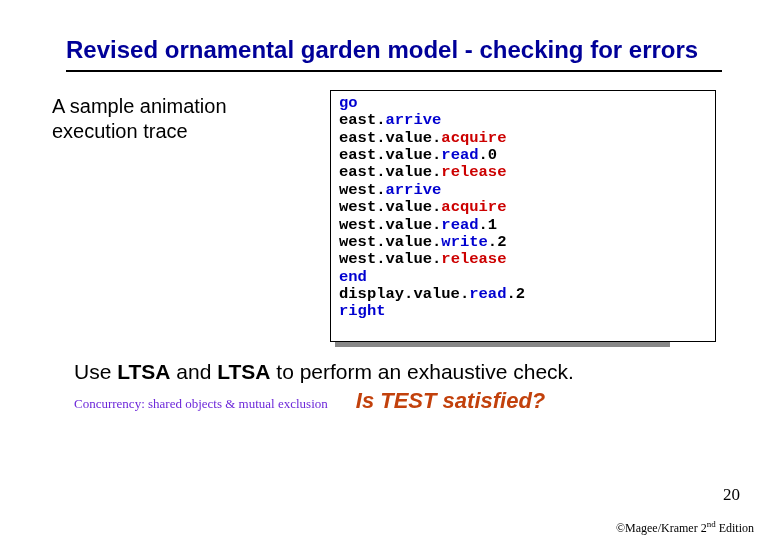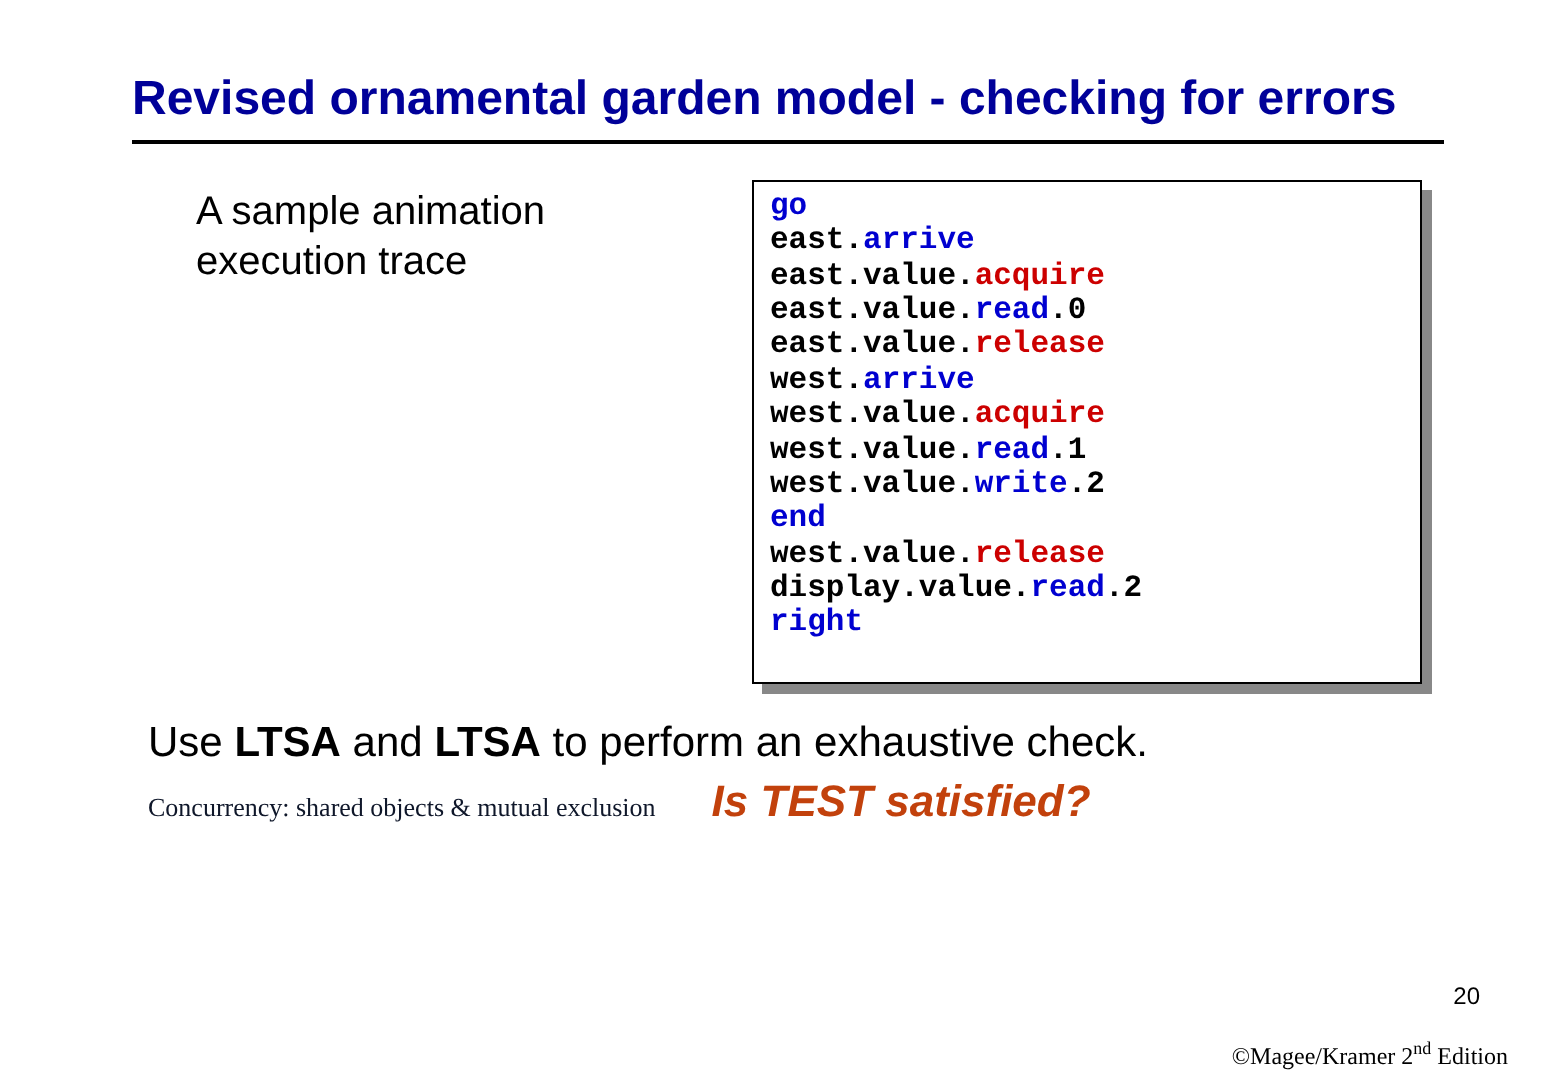--- a/index.html
+++ b/index.html
@@ -24,21 +24,21 @@
     font-size: 24px;
     font-family: Arial, Helvetica, sans-serif;
     padding: 36px 0 6px 66px;
   }
   .title-underline {
     border-bottom: 2px solid #000;
     margin: 0 58px 0 66px;
   }
   .content-row {
     display: flex;
-    padding: 18px 58px 0 98px;
+    padding: 18px 58px 0 52px;
     gap: 28px;
   }
   .left-text {
     font-family: "Comic Sans MS", cursive, sans-serif;
     font-size: 20px;
     line-height: 1.25;
     width: 250px;
     padding-top: 4px;
   }
   .trace-wrap {
@@ -48,21 +48,21 @@
   .trace-shadow {
     position: absolute;
     top: 5px;
     left: 5px;
     width: 335px;
     height: 252px;
     background: #888;
   }
   .trace-box {
     position: relative;
-    width: 335px;
+    width: 386px;
     height: 252px;
     background: #fff;
     border: 1.5px solid #000;
     box-sizing: border-box;
     padding: 4px 8px 4px 8px;
     font-family: "Courier New", monospace;
     font-size: 15.5px;
     font-weight: bold;
     line-height: 1.12;
   }
@@ -77,35 +77,35 @@
   }
   .bottom-row2 {
     display: flex;
     align-items: baseline;
     gap: 28px;
     padding-left: 0;
   }
   .footer-left {
     font-family: "Times New Roman", serif;
     font-size: 13px;
-    color: #0f172a;
+    color: #6d28d9;
   }
   .question {
     font-family: "Comic Sans MS", cursive, sans-serif;
     font-weight: bold;
     font-style: italic;
     font-size: 22px;
     color: #c2410c;
   }
   .page-num {
     position: absolute;
     right: 40px;
     bottom: 35px;
-    font-family: Liberation Sans, sans-serif;
-    font-size: 12px;
+    font-family: Liberation Serif, serif;
+    font-size: 17px;
   }
   .copyright {
     position: absolute;
     right: 26px;
     bottom: 4px;
     font-family: "Times New Roman", serif;
     font-size: 12px;
   }
   .copyright .ed { font-size: 9px; vertical-align: super; }
 </style>
@@ -123,22 +123,22 @@
       <div class="trace-box" id="trace-box">
           <div class="trace-line"><span class="k-blue">go</span></div>
           <div class="trace-line"><span>east.</span><span class="k-blue">arrive</span></div>
           <div class="trace-line"><span>east.value.</span><span class="k-red">acquire</span></div>
           <div class="trace-line"><span>east.value.</span><span class="k-blue">read</span><span>.0</span></div>
           <div class="trace-line"><span>east.value.</span><span class="k-red">release</span></div>
           <div class="trace-line"><span>west.</span><span class="k-blue">arrive</span></div>
           <div class="trace-line"><span>west.value.</span><span class="k-red">acquire</span></div>
           <div class="trace-line"><span>west.value.</span><span class="k-blue">read</span><span>.1</span></div>
           <div class="trace-line"><span>west.value.</span><span class="k-blue">write</span><span>.2</span></div>
+          <div class="trace-line"><span>west.value.</span><span class="k-red">release</span></div>
           <div class="trace-line"><span class="k-blue">end</span></div>
-          <div class="trace-line"><span>west.value.</span><span class="k-red">release</span></div>
           <div class="trace-line"><span>display.value.</span><span class="k-blue">read</span><span>.2</span></div>
           <div class="trace-line"><span class="k-blue">right</span></div>
         </div>
     </div>
   </div>
 
   <div class="bottom-text">
     <div>
       <span>Use </span><span style="font-weight:bold">LTSA</span><span> and </span><span style="font-weight:bold">LTSA</span><span> to perform an exhaustive check.</span>
     </div>

